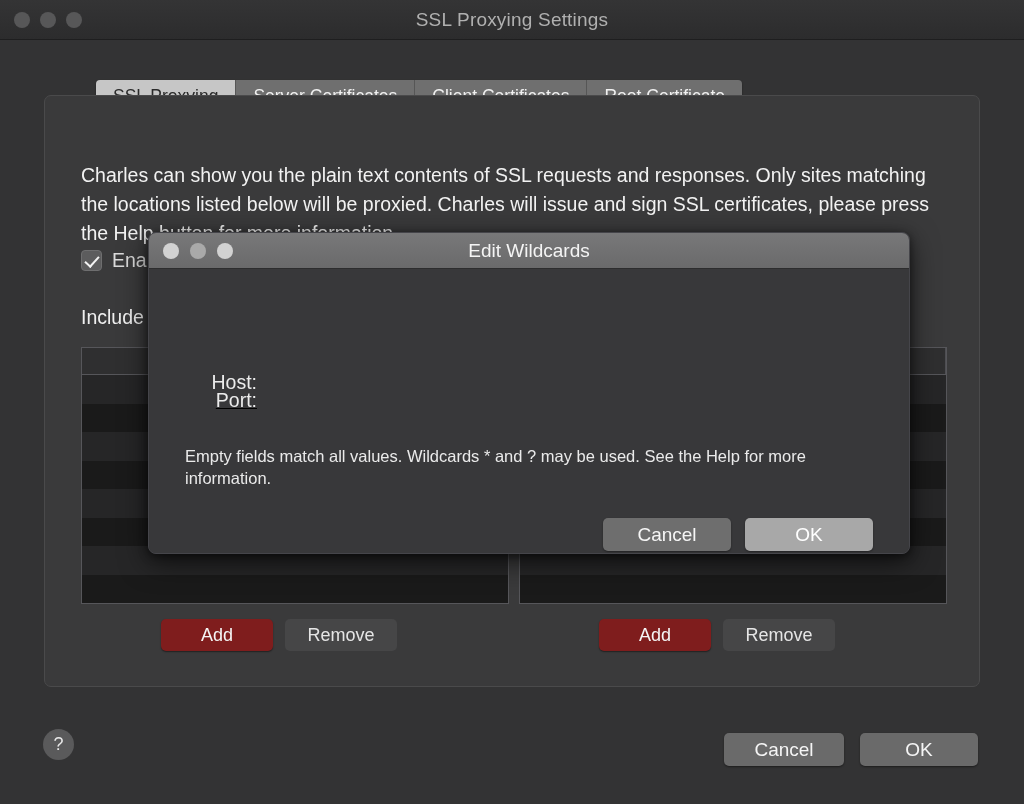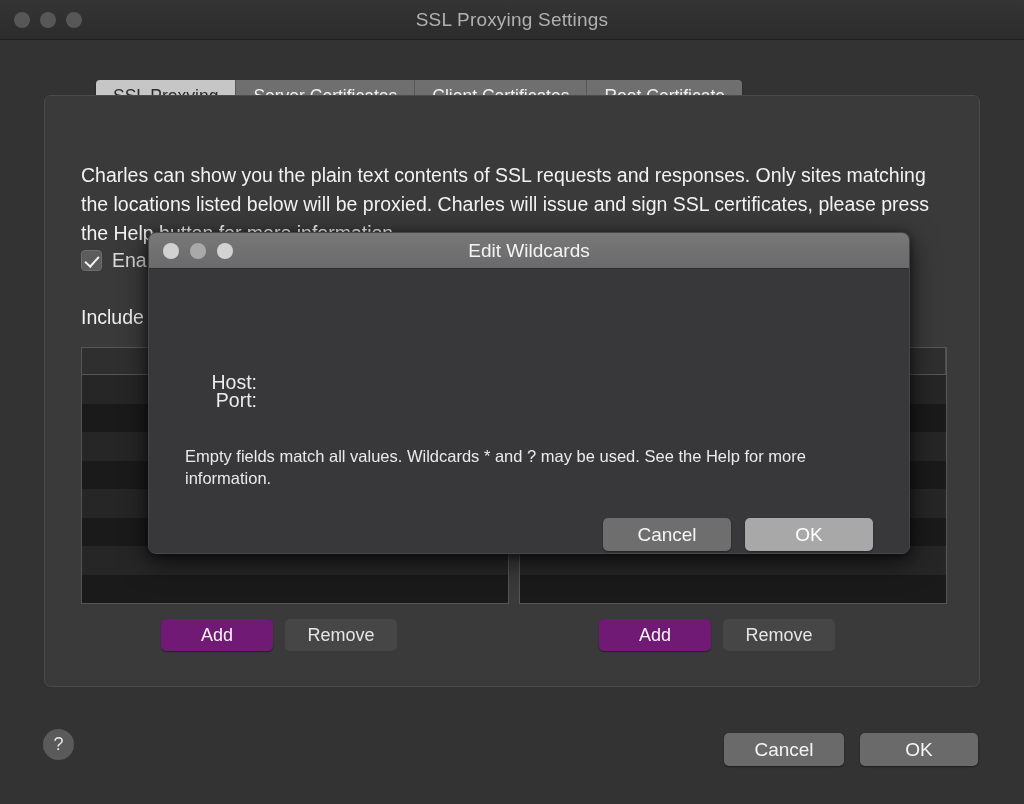--- a/index.html
+++ b/index.html
@@ -104,21 +104,21 @@
   .trow.even { background: #1a1a1a; }
 
   
   .btnrow { position: absolute; top: 523px; display: flex; gap: 12px; }
   .btnrow.left  { left: 116px; }
   .btnrow.right { left: 554px; }
   .btn {
     height: 32px; line-height: 32px; min-width: 112px;
     text-align: center; font-size: 18px;
     border-radius: 5px; color: #f5f5f5;
-    background: #701a75;
+    background: #7f1d1d;
     box-shadow: 0 1px 1.5px rgba(0,0,0,.45);
   }
   .btn.disabled { background: #464647; color: #e5e5e5; box-shadow: none; }
 
   
   .help-btn {
     position: absolute; left: 43px; top: 729px;
     width: 31px; height: 31px; border-radius: 50%;
     background: #5a5a5b; color: #e8e8e8;
     font-size: 18px; line-height: 31px; text-align: center;
@@ -162,21 +162,21 @@
   .host-row { left: 36px; top: 70px; margin-top: 32px; }
   .host-row .field-label { width: 72px; }
   .host-input {
     margin-left: 12px; width: 616px; height: 34px;
     background: #313133; border: 1px solid #5d5d60;
     color: #f4f4f4; font-size: 19.5px;
     line-height: 32px; padding: 0 8px;
     display: flex; align-items: center;
   }
 
-  .port-row { left: 36px; top: 120px; }
+  .port-row { left: 36px; top: 120px; text-decoration: underline; }
   .port-row .field-label { width: 72px; }
   .port-focus {
     margin-left: 9px;
     padding: 4px; border-radius: 7px;
     background: #b9b9b9;
   }
   .port-input {
     width: 108px; height: 34px;
     background: #313133; border: 1px solid #4a4a4d;
     border-radius: 3px;

